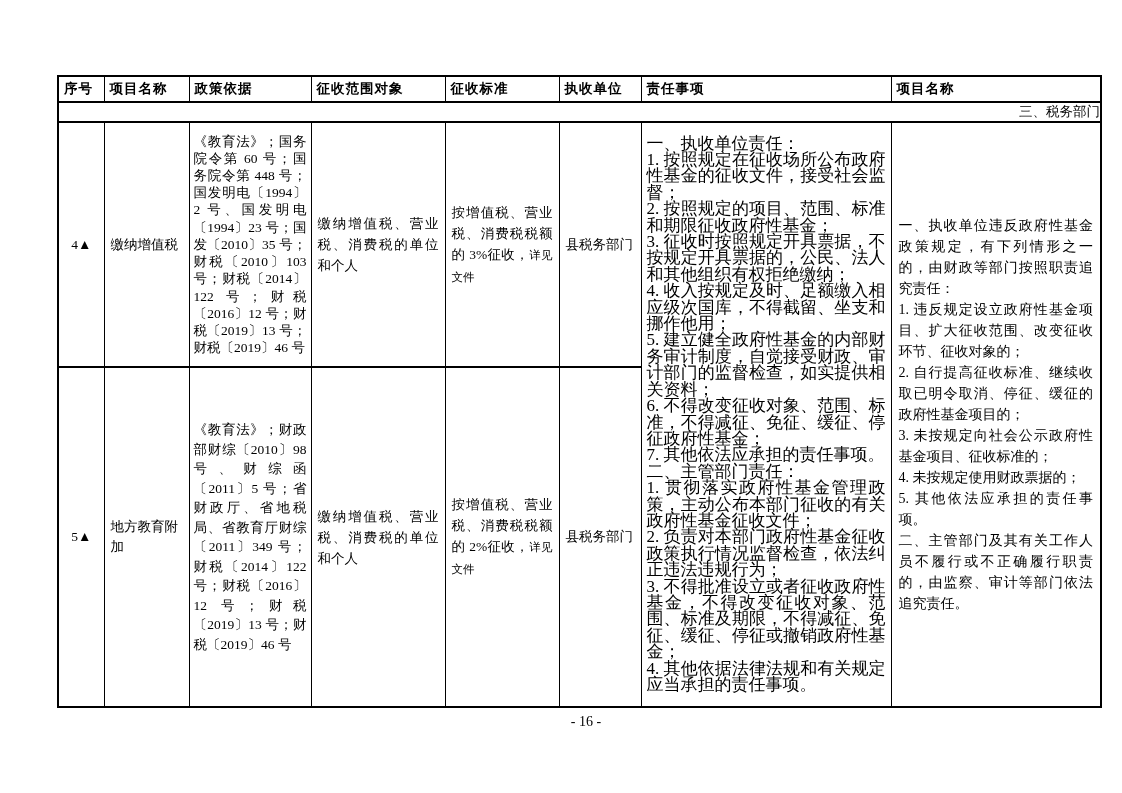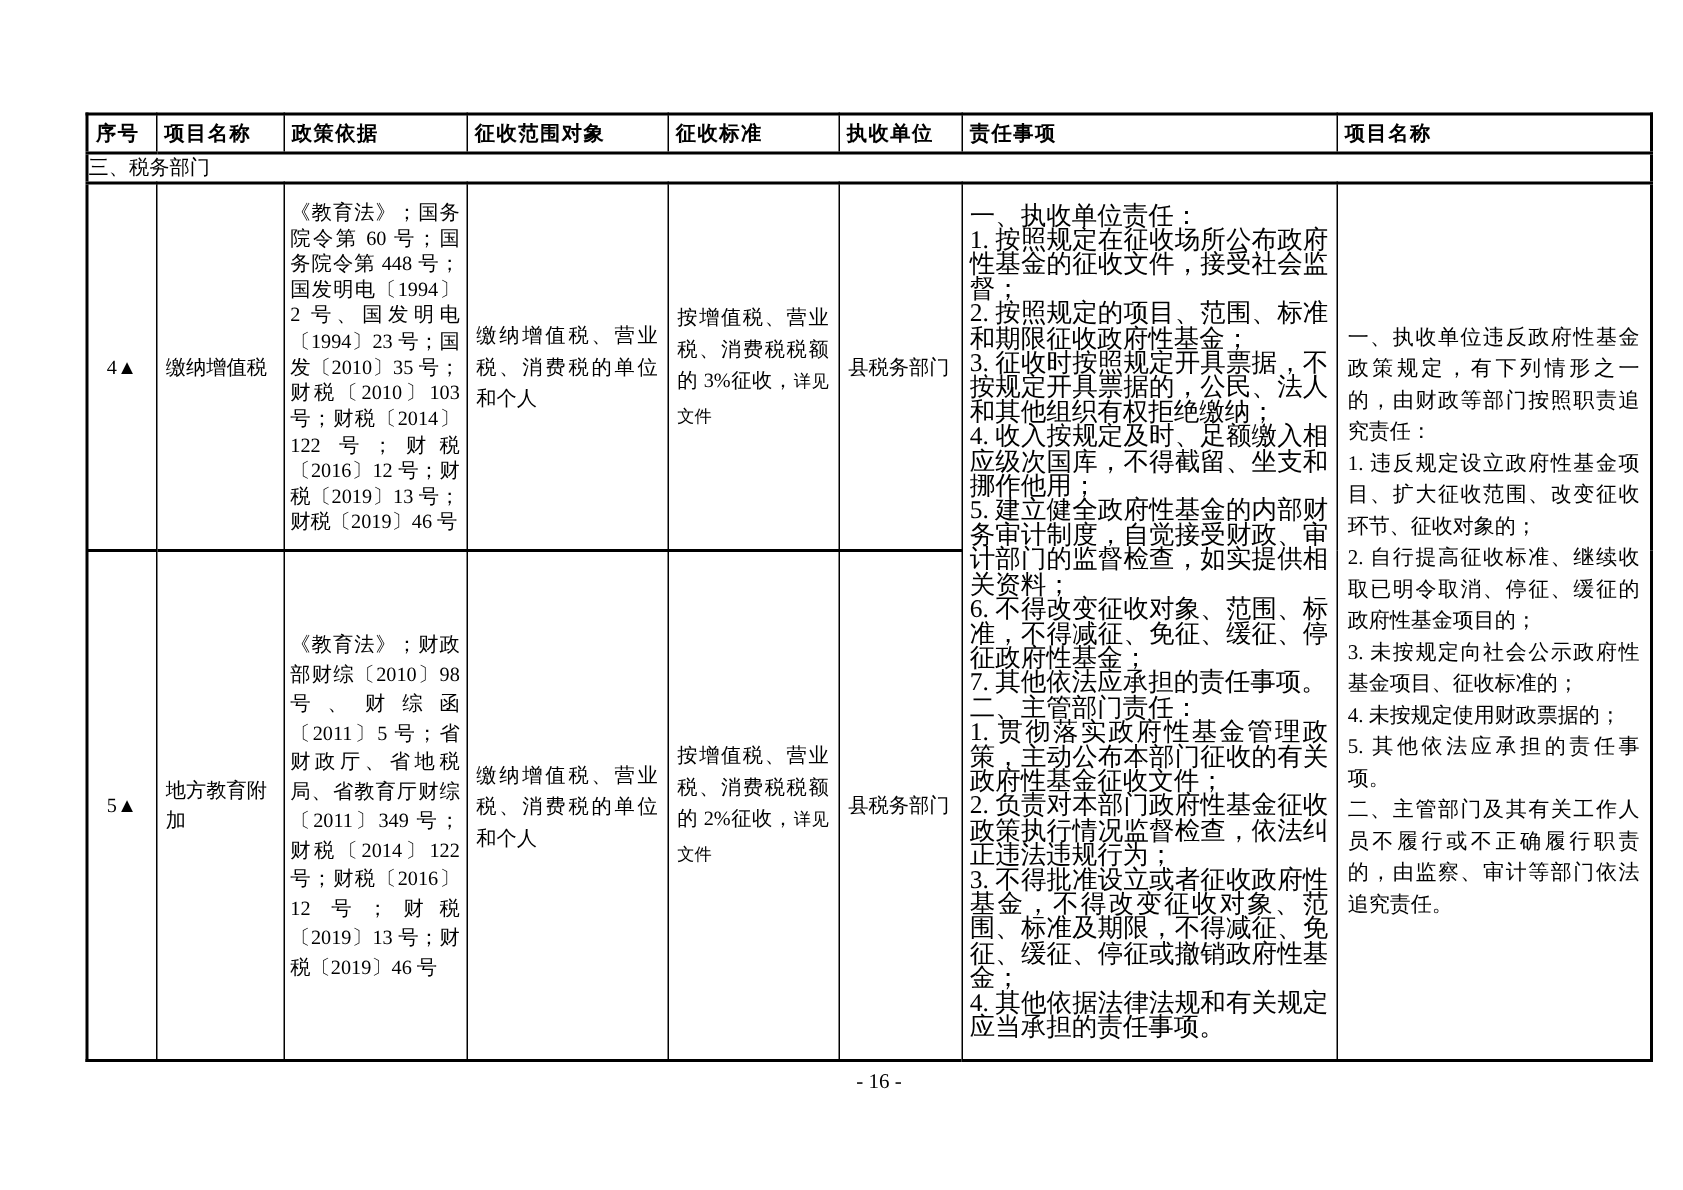--- a/index.html
+++ b/index.html
@@ -26,21 +26,21 @@
     font-weight: normal;
   }
   tr.header-row th {
     text-align: left;
     height: 26px;
     border-bottom: 2px solid #000;
     letter-spacing: 1px;
     font-weight: bold;
   }
   tr.section-row td {
-    text-align: left;
+    text-align: right;
     height: 17px;
     border-bottom: 2px solid #000;
     padding: 0;
   }
   tr.row-4 { height: 245px; }
   tr.row-5 { height: 340px; }
   tr.row-4 > td { border-bottom: 2px solid #000; }
 
   td.cell-seq { text-align: center; }
   td.cell-name { text-align: left; line-height: 20px; padding: 1px 6px; }

